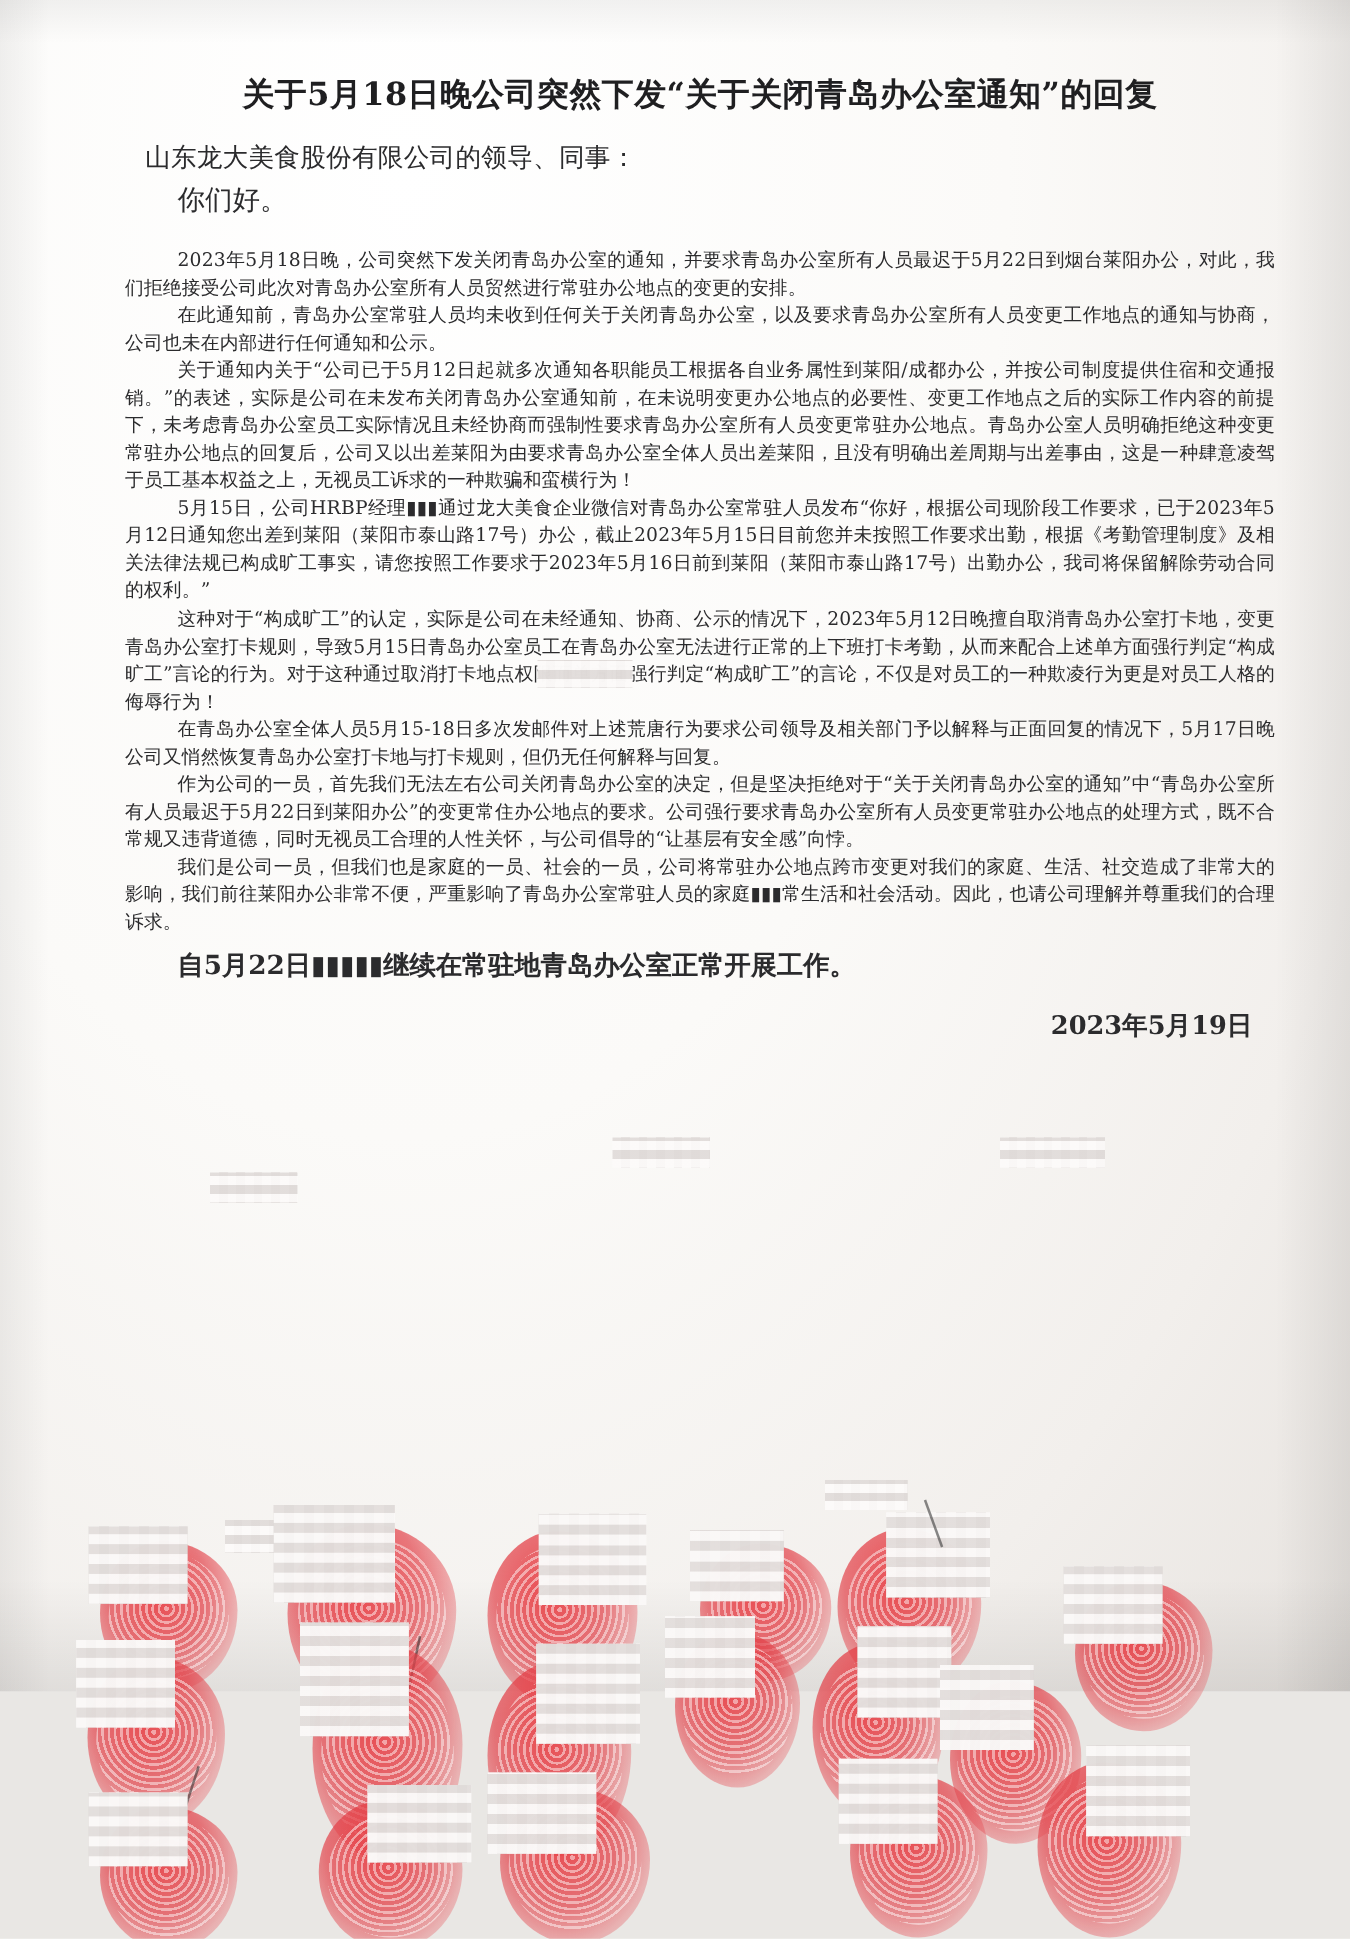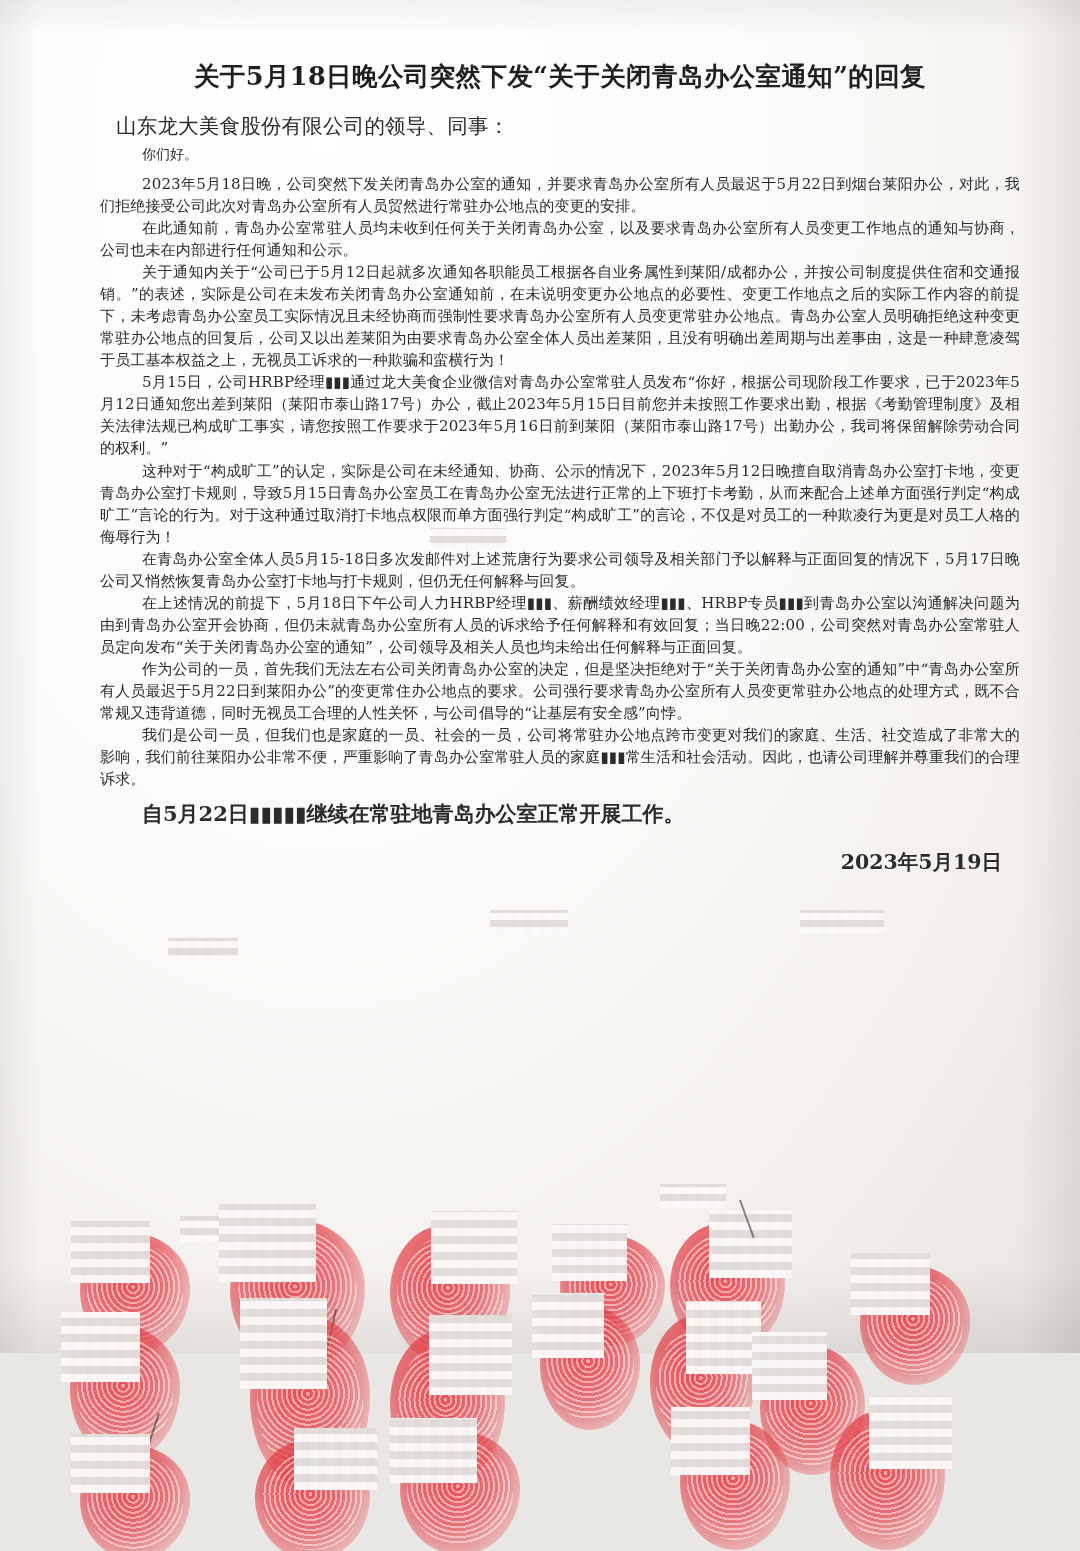--- a/index.html
+++ b/index.html
@@ -56,24 +56,24 @@
   }
 
   .salutation {
     font-size: 20.5px;
     line-height: 1.5;
     margin: 0 0 2px 16px;
     letter-spacing: 0.2px;
   }
 
   .greeting {
-    font-size: 14px;
+    font-size: 22px;
     line-height: 1.5;
     text-indent: 42px;
-    margin: 0 0 8px 0;
+    margin: 0 0 20px 0;
   }
 
   p.body-par {
     font-size: 15px;
     line-height: 1.47;
     text-indent: 42px;
     margin: 0;
     text-align: justify;
     text-justify: inter-ideograph;
     letter-spacing: 0.15px;
@@ -165,21 +165,20 @@
     <div class="salutation">山东龙大美食股份有限公司的领导、同事：</div>
 
     <div class="greeting">你们好。</div>
 
     <p class="body-par">2023年5月18日晚，公司突然下发关闭青岛办公室的通知，并要求青岛办公室所有人员最迟于5月22日到烟台莱阳办公，对此，我们拒绝接受公司此次对青岛办公室所有人员贸然进行常驻办公地点的变更的安排。</p>
     <p class="body-par">在此通知前，青岛办公室常驻人员均未收到任何关于关闭青岛办公室，以及要求青岛办公室所有人员变更工作地点的通知与协商，公司也未在内部进行任何通知和公示。</p>
     <p class="body-par">关于通知内关于“公司已于5月12日起就多次通知各职能员工根据各自业务属性到莱阳/成都办公，并按公司制度提供住宿和交通报销。”的表述，实际是公司在未发布关闭青岛办公室通知前，在未说明变更办公地点的必要性、变更工作地点之后的实际工作内容的前提下，未考虑青岛办公室员工实际情况且未经协商而强制性要求青岛办公室所有人员变更常驻办公地点。青岛办公室人员明确拒绝这种变更常驻办公地点的回复后，公司又以出差莱阳为由要求青岛办公室全体人员出差莱阳，且没有明确出差周期与出差事由，这是一种肆意凌驾于员工基本权益之上，无视员工诉求的一种欺骗和蛮横行为！</p>
     <p class="body-par">5月15日，公司HRBP经理▮▮▮通过龙大美食企业微信对青岛办公室常驻人员发布“你好，根据公司现阶段工作要求，已于2023年5月12日通知您出差到莱阳（莱阳市泰山路17号）办公，截止2023年5月15日目前您并未按照工作要求出勤，根据《考勤管理制度》及相关法律法规已构成旷工事实，请您按照工作要求于2023年5月16日前到莱阳（莱阳市泰山路17号）出勤办公，我司将保留解除劳动合同的权利。”</p>
     <p class="body-par">这种对于“构成旷工”的认定，实际是公司在未经通知、协商、公示的情况下，2023年5月12日晚擅自取消青岛办公室打卡地，变更青岛办公室打卡规则，导致5月15日青岛办公室员工在青岛办公室无法进行正常的上下班打卡考勤，从而来配合上述单方面强行判定“构成旷工”言论的行为。对于这种通过取消打卡地点权限而单方面强行判定“构成旷工”的言论，不仅是对员工的一种欺凌行为更是对员工人格的侮辱行为！</p>
     <p class="body-par">在青岛办公室全体人员5月15-18日多次发邮件对上述荒唐行为要求公司领导及相关部门予以解释与正面回复的情况下，5月17日晚公司又悄然恢复青岛办公室打卡地与打卡规则，但仍无任何解释与回复。</p>
-    <p class="body-par">在上述情况的前提下，5月18日下午公司人力HRBP经理▮▮▮、薪酬绩效经理▮▮▮、HRBP专员▮▮▮到青岛办公室以沟通解决问题为由到青岛办公室开会协商，但仍未就青岛办公室所有人员的诉求给予任何解释和有效回复；当日晚22:00，公司突然对青岛办公室常驻人员定向发布“关于关闭青岛办公室的通知”，公司领导及相关人员也均未给出任何解释与正面回复。</p>
     <p class="body-par">作为公司的一员，首先我们无法左右公司关闭青岛办公室的决定，但是坚决拒绝对于“关于关闭青岛办公室的通知”中“青岛办公室所有人员最迟于5月22日到莱阳办公”的变更常住办公地点的要求。公司强行要求青岛办公室所有人员变更常驻办公地点的处理方式，既不合常规又违背道德，同时无视员工合理的人性关怀，与公司倡导的“让基层有安全感”向悖。</p>
     <p class="body-par">我们是公司一员，但我们也是家庭的一员、社会的一员，公司将常驻办公地点跨市变更对我们的家庭、生活、社交造成了非常大的影响，我们前往莱阳办公非常不便，严重影响了青岛办公室常驻人员的家庭▮▮▮常生活和社会活动。因此，也请公司理解并尊重我们的合理诉求。</p>
 
     <div class="final-line">自5月22日▮▮▮▮▮继续在常驻地青岛办公室正常开展工作。</div>
 
     <div class="date-line">2023年5月19日</div>
 
     <span class="inline-mosaic" style="left:330px; top:484px; width:76px; height:22px;"></span>
     <span class="inline-mosaic" style="left:390px; top:866px; width:78px; height:24px;"></span>
     <span class="inline-mosaic" style="left:700px; top:866px; width:84px; height:24px;"></span>

